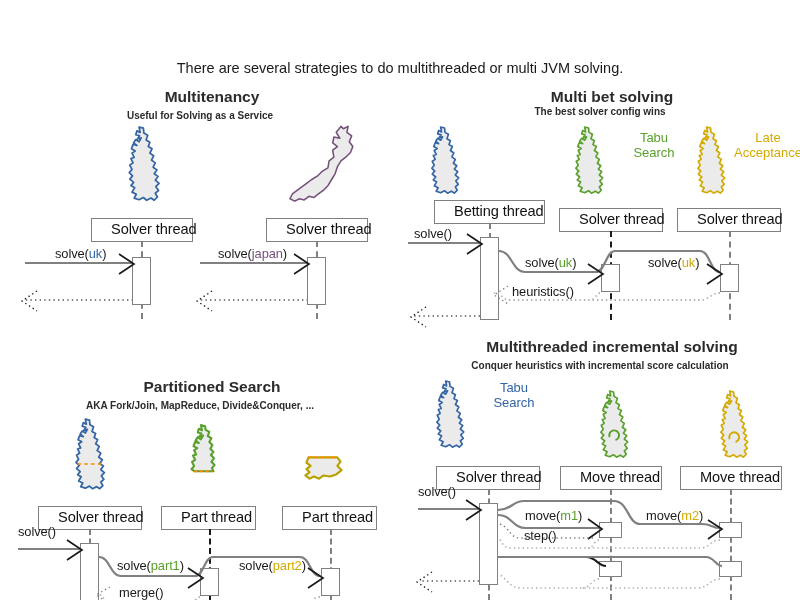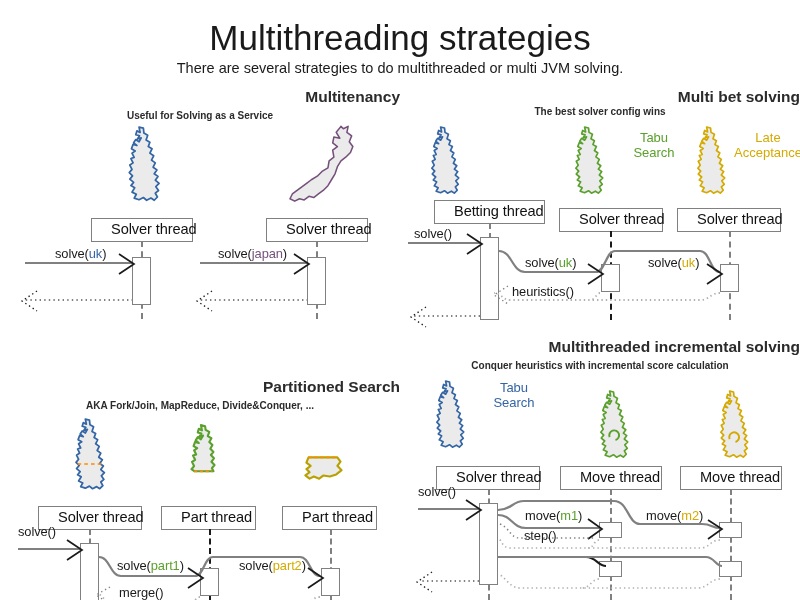--- a/index.html
+++ b/index.html
@@ -17,22 +17,22 @@
     line-height:40px;
   }
   .main-sub{
     position:absolute;left:0;top:59px;width:800px;text-align:center;
     font-size:14.5px;font-weight:400;color:#1a1a1a;line-height:18px;
   }
 
   
   .quad{position:absolute;}
   .q-title{
-    position:absolute;left:0;width:100%;text-align:right;
-    font-size:15.5px;font-weight:bold;color:#2b2b2b;line-height:18px;
+    position:absolute;left:0;width:100%;text-align:center;
+    font-size:15.5px;font-weight:bold;color:#2b2b2b;line-height:18px;padding-left:12px;
   }
   .q-sub{
     position:absolute;left:0;width:100%;text-align:center;
     font-size:10px;font-weight:bold;color:#2b2b2b;line-height:15px;
   }
 
   
   .map{position:absolute;}
   .map svg{display:block;overflow:visible;}
 
@@ -62,21 +62,20 @@
   .arg-yellow{color:#d4aa00;}
   .arg-blue{color:#3465a4;}
   .arg-purple{color:#75507b;}
   .seqsvg{position:absolute;left:0;top:0;overflow:visible;}
 </style>
 </head>
 <body>
 
 <div class="page">
 
-  <div class="main-title">Multithreading strategies</div>
   <div class="main-sub">There are several strategies to do multithreaded or multi JVM solving.</div>
 
   <svg width="0" height="0" style="position:absolute">
     <defs>
       <path id="p-uk" d="M38,2 L30,12 L34,17 L26,15 L22,22 L28,26 L21,27 L24,34 L19,33 L16,40 L22,44 L17,48
         L20,55 L14,58 L17,64 L12,67 L8,62 L4,66 L9,72 L5,78 L12,82 L10,89 L17,93 L14,99 L22,103
         L19,110 L27,112 L24,119 L32,121 L30,128 L38,130 L36,137 L44,139 L42,146 L50,147 L48,154
         L41,157 L33,154 L27,158 L20,155 L14,159 L9,154 L3,158 L6,150 L2,144 L8,141 L5,134 L11,131
         L7,124 L13,121 L9,114 L15,111 L11,104 L17,101 L13,94 L19,91 L15,84 L21,81 L17,74 L23,71
         L19,64 L25,61 L21,54 L27,51 L24,44 L30,41 L27,34 L33,31 L31,24 L37,21 L35,14 L41,11 Z"></path>

